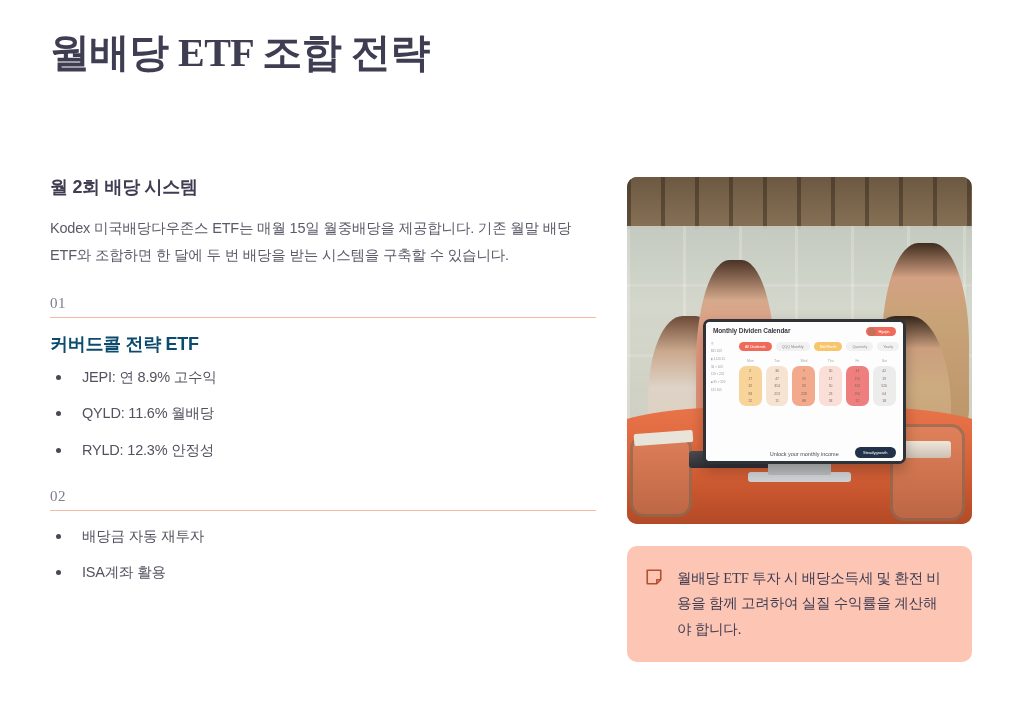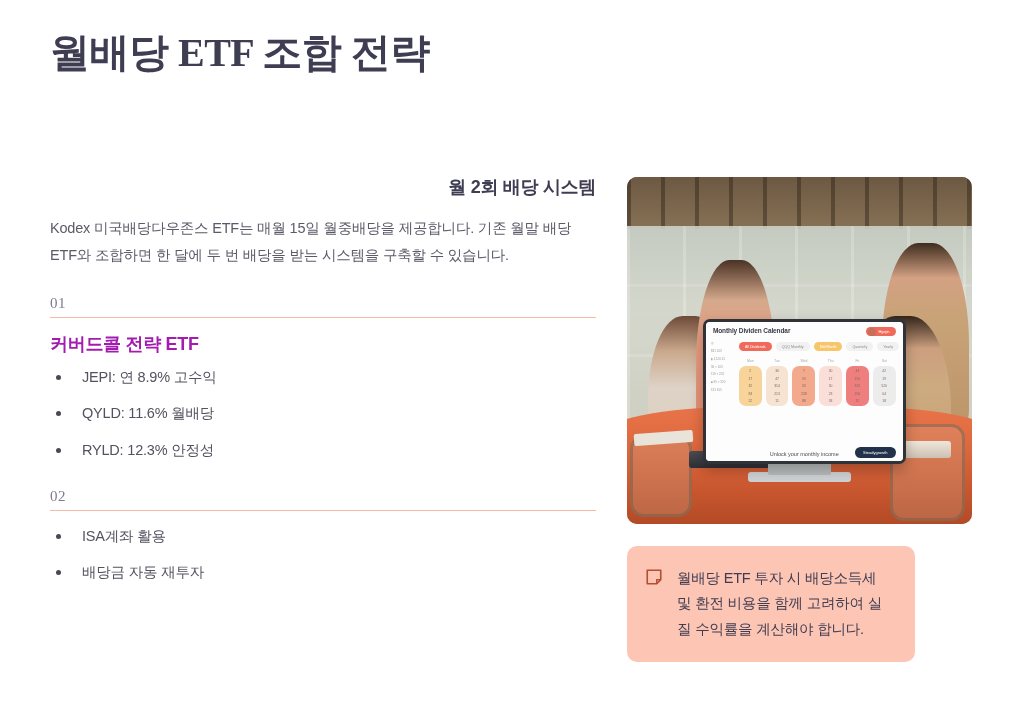--- a/index.html
+++ b/index.html
@@ -54,21 +54,20 @@
     left: 50px;
     top: 175px;
     width: 546px;
   }
   .section-heading {
     font-size: 18px;
     font-weight: bold;
     color: #3f3d52;
     margin: 0 0 16px 0;
     letter-spacing: -0.3px;
-    text-align: right;
   }
   .body-paragraph {
     font-size: 14.5px;
     line-height: 1.85;
     color: #5b5a68;
     margin: 0;
     letter-spacing: -0.2px;
   }
 
   .numbered-block {
@@ -83,21 +82,21 @@
   }
   .num-rule {
     height: 1.5px;
     background: #f7b9a4;
     width: 100%;
     margin-bottom: 14px;
   }
   .block-title {
     font-size: 18px;
     font-weight: bold;
-    color: #a21caf;
+    color: #0c4a6e;
     margin: 0 0 10px 0;
     letter-spacing: -0.3px;
   }
   ul.bullets {
     list-style: none;
     margin: 0;
     padding: 0;
   }
   ul.bullets li {
     position: relative;
@@ -359,28 +358,29 @@
     background: #e9e4da;
     border-radius: 2px;
     transform: rotate(-4deg);
   }
 
   
   .callout {
     position: absolute;
     left: 627px;
     top: 546px;
-    width: 288px;
+    width: 345px;
     box-sizing: border-box;
     background: #fcc5b4;
     border-radius: 10px;
     padding: 20px 22px 20px 18px;
     display: flex;
     gap: 14px;
     align-items: flex-start;
+    font-family: Liberation Serif, serif;
   }
   .callout-icon {
     flex: 0 0 auto;
     margin-top: 2px;
   }
   .callout-text {
     font-size: 14.5px;
     line-height: 1.75;
     color: #3f3d52;
     letter-spacing: -0.2px;
@@ -419,25 +419,25 @@
         </li>
       </ul>
     </div>
 
     <div class="numbered-block">
       <div class="num-label">02</div>
       <div class="num-rule"></div>
       <ul class="bullets">
         <li>
           <span class="dot"></span>
-          <span>ISA계좌 활용</span>
+          <span>배당금 자동 재투자</span>
         </li>
         <li>
           <span class="dot"></span>
-          <span>배당금 자동 재투자</span>
+          <span>ISA계좌 활용</span>
         </li>
       </ul>
     </div>
 
   </div>
 
   <div class="right-col">
     <div class="photo">
       <div class="scene">
         <div class="ceiling"></div>

